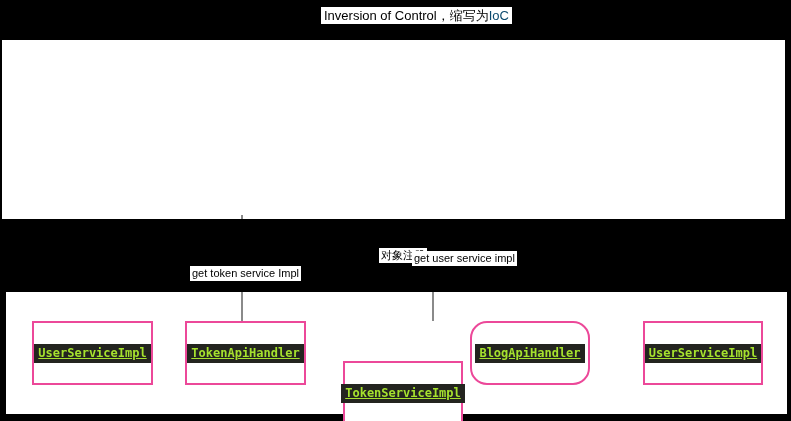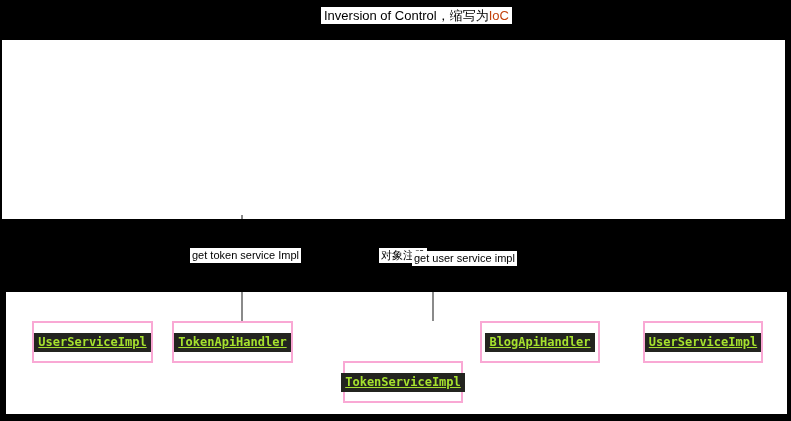--- a/index.html
+++ b/index.html
@@ -5,55 +5,55 @@
   html,body{margin:0;padding:0;background:#000;}
   .stage{
     position:relative;width:791px;height:421px;background:#000;overflow:hidden;
     font-family:"Liberation Sans", sans-serif;
   }
   
   .title-band{
     position:absolute;left:321px;top:7px;height:17px;line-height:17px;
     background:#fff;color:#000;font-size:13px;padding:0 3px;white-space:nowrap;
   }
-  .title-band .hl{color:#c2410c;}
+  .title-band .hl{color:#0c4a6e;}
   
   .big-box{
     position:absolute;left:2px;top:40px;width:783px;height:179px;background:#fff;
   }
   
   .tick{
     position:absolute;left:241px;top:215px;width:2px;height:4px;background:#8a8a8a;
   }
   
   .edge-label{
     position:absolute;background:#fff;color:#000;font-size:11px;line-height:15px;
     padding:0 2px;white-space:nowrap;
   }
-  .l-get-token{left:190px;top:248px;}
+  .l-get-token{left:190px;top:266px;}
   .l-register{left:379px;top:248px;}
   .l-get-user{left:412px;top:251px;}
   
   .panel{
     position:absolute;left:6px;top:292px;width:781px;height:122px;background:#fff;
   }
   .connector{
     position:absolute;top:0;width:2px;height:29px;background:#8a8a8a;
   }
   .c1{left:235px;}
   .c2{left:426px;}
   .impl-box{
-    position:absolute;top:29px;height:42px;width:121px;box-sizing:border-box;
-    background:#fff;border:2px solid #f9a8d4;
+    position:absolute;top:29px;height:64px;width:121px;box-sizing:border-box;
+    background:#fff;border:2px solid #ec4899;
     display:flex;align-items:center;justify-content:center;
   }
   .b0{left:26px;}
-  .b1{left:166px;}
+  .b1{left:179px;}
   .b2{left:337px;width:120px;margin-top:40px;}
-  .b3{left:474px;width:120px;}
+  .b3{left:464px;width:120px;border-radius:17px;}
   .b4{left:637px;width:120px;}
   .chip{
     background:#23241f;color:#a6e22e;
     font-family:"DejaVu Sans Mono", monospace;font-weight:bold;font-size:12px;
     line-height:15px;padding:2px 4px;text-decoration:underline;white-space:nowrap;
   }
 </style>
 </head>
 <body>
 

